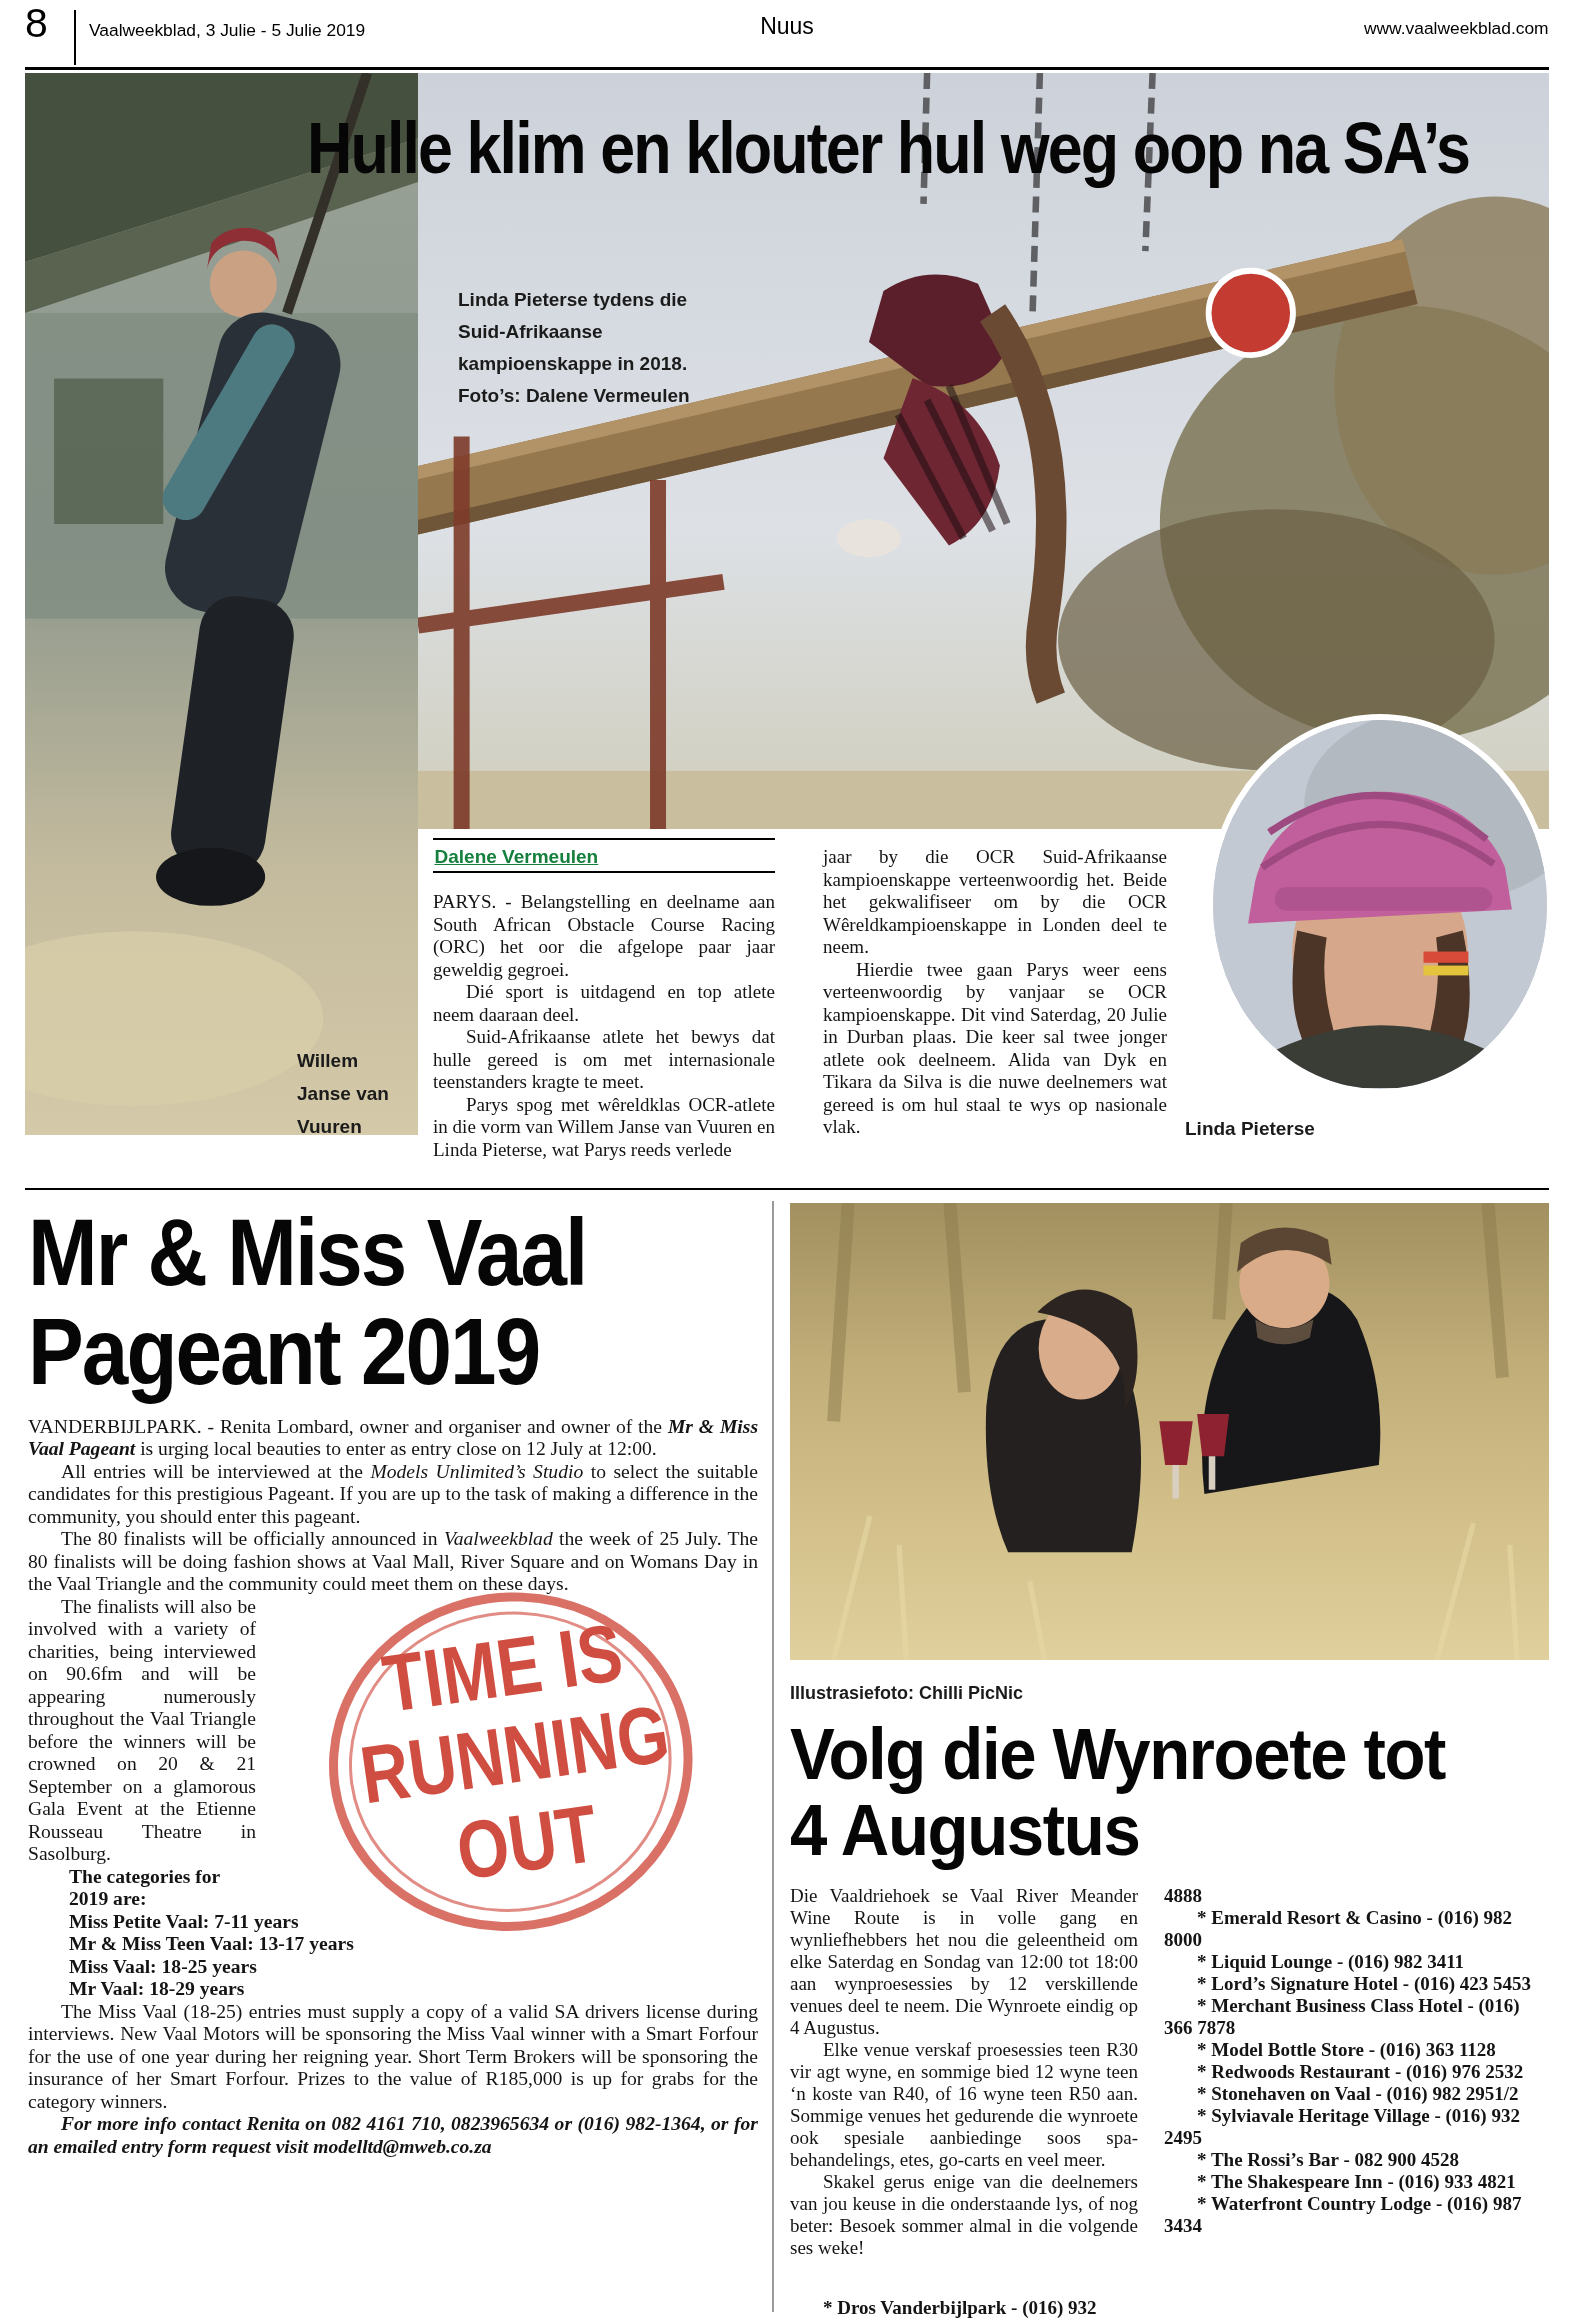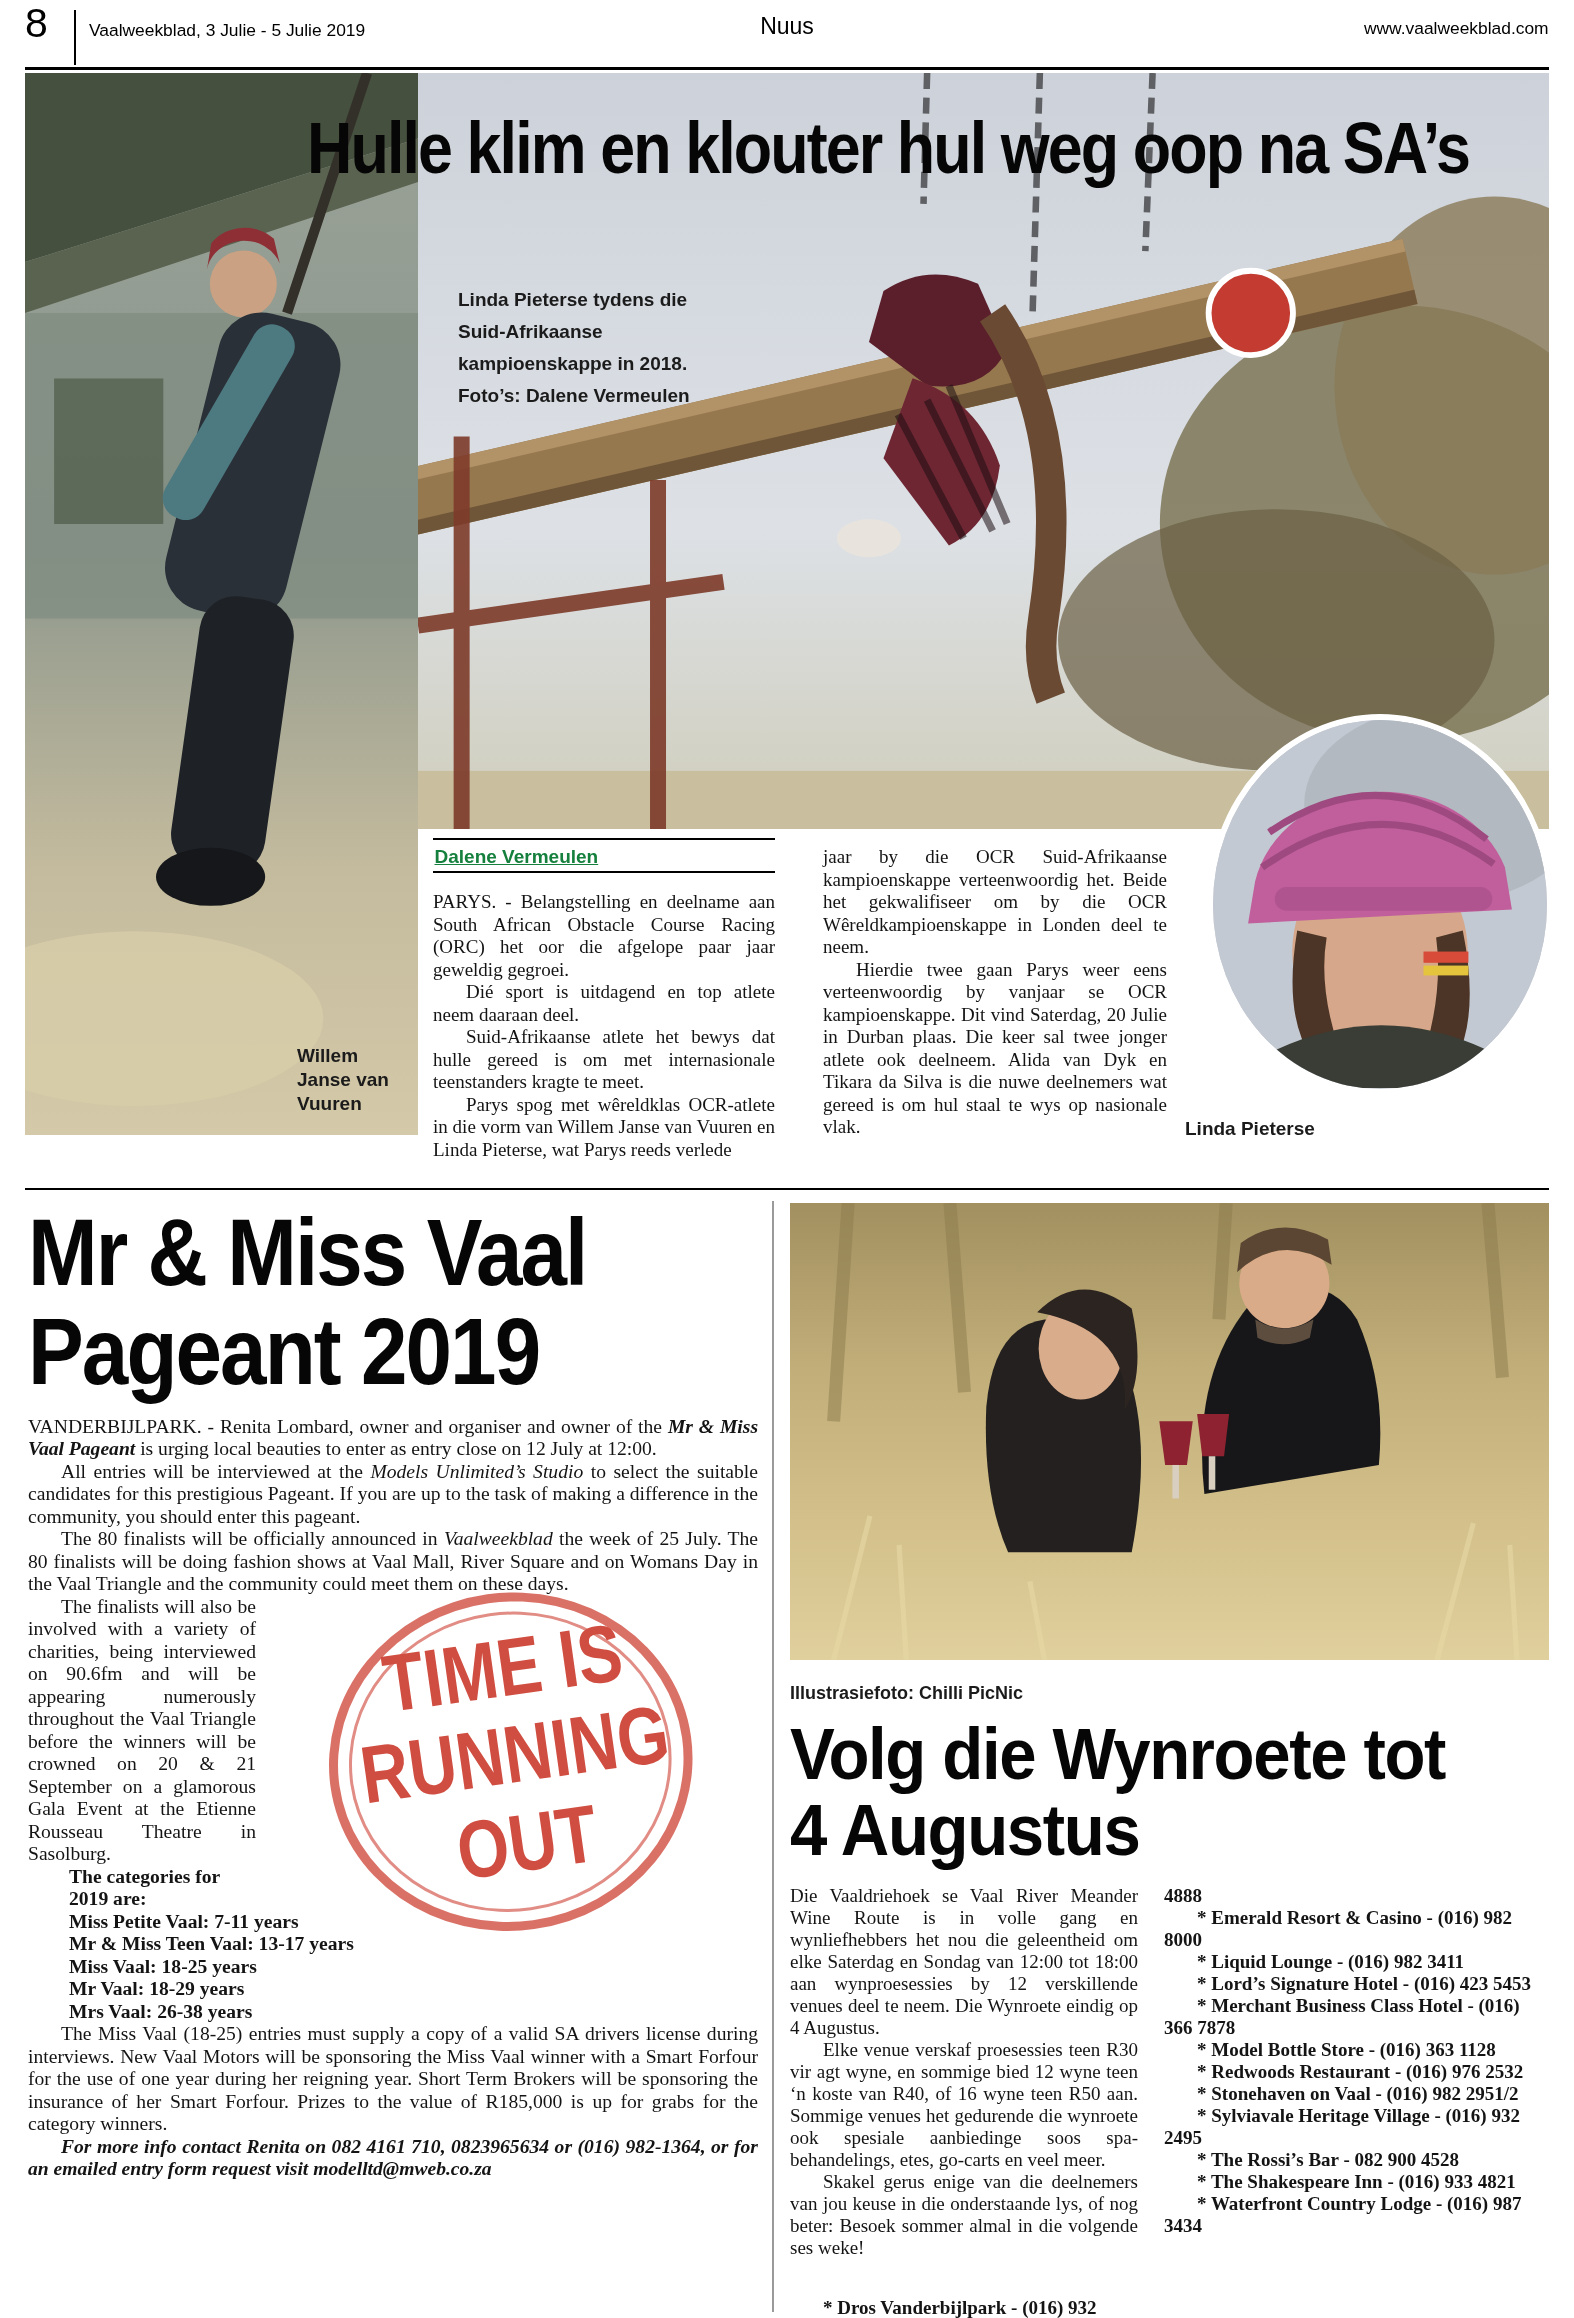--- a/index.html
+++ b/index.html
@@ -28,21 +28,21 @@
   .photo svg { display:block; width:100%; height:100%; }
   .photo-left { left:25.4px; top:73px; width:393px; height:1062px; }
   .photo-main { left:418px; top:73px; width:1131px; height:756px; }
   .photo-circle { left:1207px; top:714px; width:346px; height:381px; border:6.5px solid #fff;
                   border-radius:50%; overflow:hidden; z-index:6; background:#c3c9d2; }
   .photo-wine { width:759px; height:457px; }
 
   
   .cap { font-family:"Liberation Sans", sans-serif; font-weight:bold; color:#1b1b1b; }
   .cap-main { left:458px; top:284px; width:240px; font-size:19px; line-height:32px; z-index:5; }
-  .cap-willem { left:297px; top:1044px; width:120px; font-size:19px; line-height:24px; z-index:5; }
+  .cap-willem { left:297px; top:1044px; width:120px; font-size:19px; line-height:33px; z-index:5; }
   .cap-linda { left:1185px; top:1118px; font-size:19px; z-index:7;text-align:center; }
 
   
   .byline-block { left:433px; top:838px; width:342px; }
   .byline-rule-a { height:2.2px; background:#000; }
   .byline-rule-b { height:1.5px; background:#000; }
   .byline-name { font:bold 19px/1 "Liberation Sans", sans-serif; padding:6.5px 1.5px 5.8px; color:#15803d;text-decoration:underline; }
 
   
   .serif-body p { font-size:19px; line-height:22.5px; text-align:justify; color:#141414; margin:0; }
@@ -230,21 +230,20 @@
 
       <div>
           <p class="ind"><span>The finalists will also be involved with a variety of charities, being interviewed on 90.6fm and will be appearing numerously throughout the Vaal Triangle before the winners will be crowned on 20 &amp; 21 September on a glamorous Gala Event at the Etienne Rousseau Theatre in Sasolburg.</span></p>
         </div>
       <div class="categories">
           <p><span class="b">The categories for 2019 are:</span></p>
           <p><span class="b">Miss Petite Vaal: 7-11 years</span></p>
           <p><span class="b">Mr &amp; Miss Teen Vaal: 13-17 years</span></p>
           <p><span class="b">Miss Vaal: 18-25 years</span></p>
           <p><span class="b">Mr Vaal: 18-29 years</span></p>
-          <p><span class="b">Mrs Vaal: 26-38 years</span></p>
         </div>
       <div>
           <p class="ind"><span>The Miss Vaal (18-25) entries must supply a copy of a valid SA drivers license during interviews. New Vaal Motors will be sponsoring the Miss Vaal winner with a Smart Forfour for the use of one year during her reigning year. Short Term Brokers will be sponsoring the insurance of her Smart Forfour. Prizes to the value of R185,000 is up for grabs for the category winners.</span></p>
           <p class="ind"><span class="bi">For more info contact Renita on 082 4161 710, 0823965634 or (016) 982-1364, or for an emailed entry form request visit modelltd@mweb.co.za</span></p>
         </div>
     </div>
   </div>
 
   <div class="abs wine">
     <div class="photo photo-wine">

